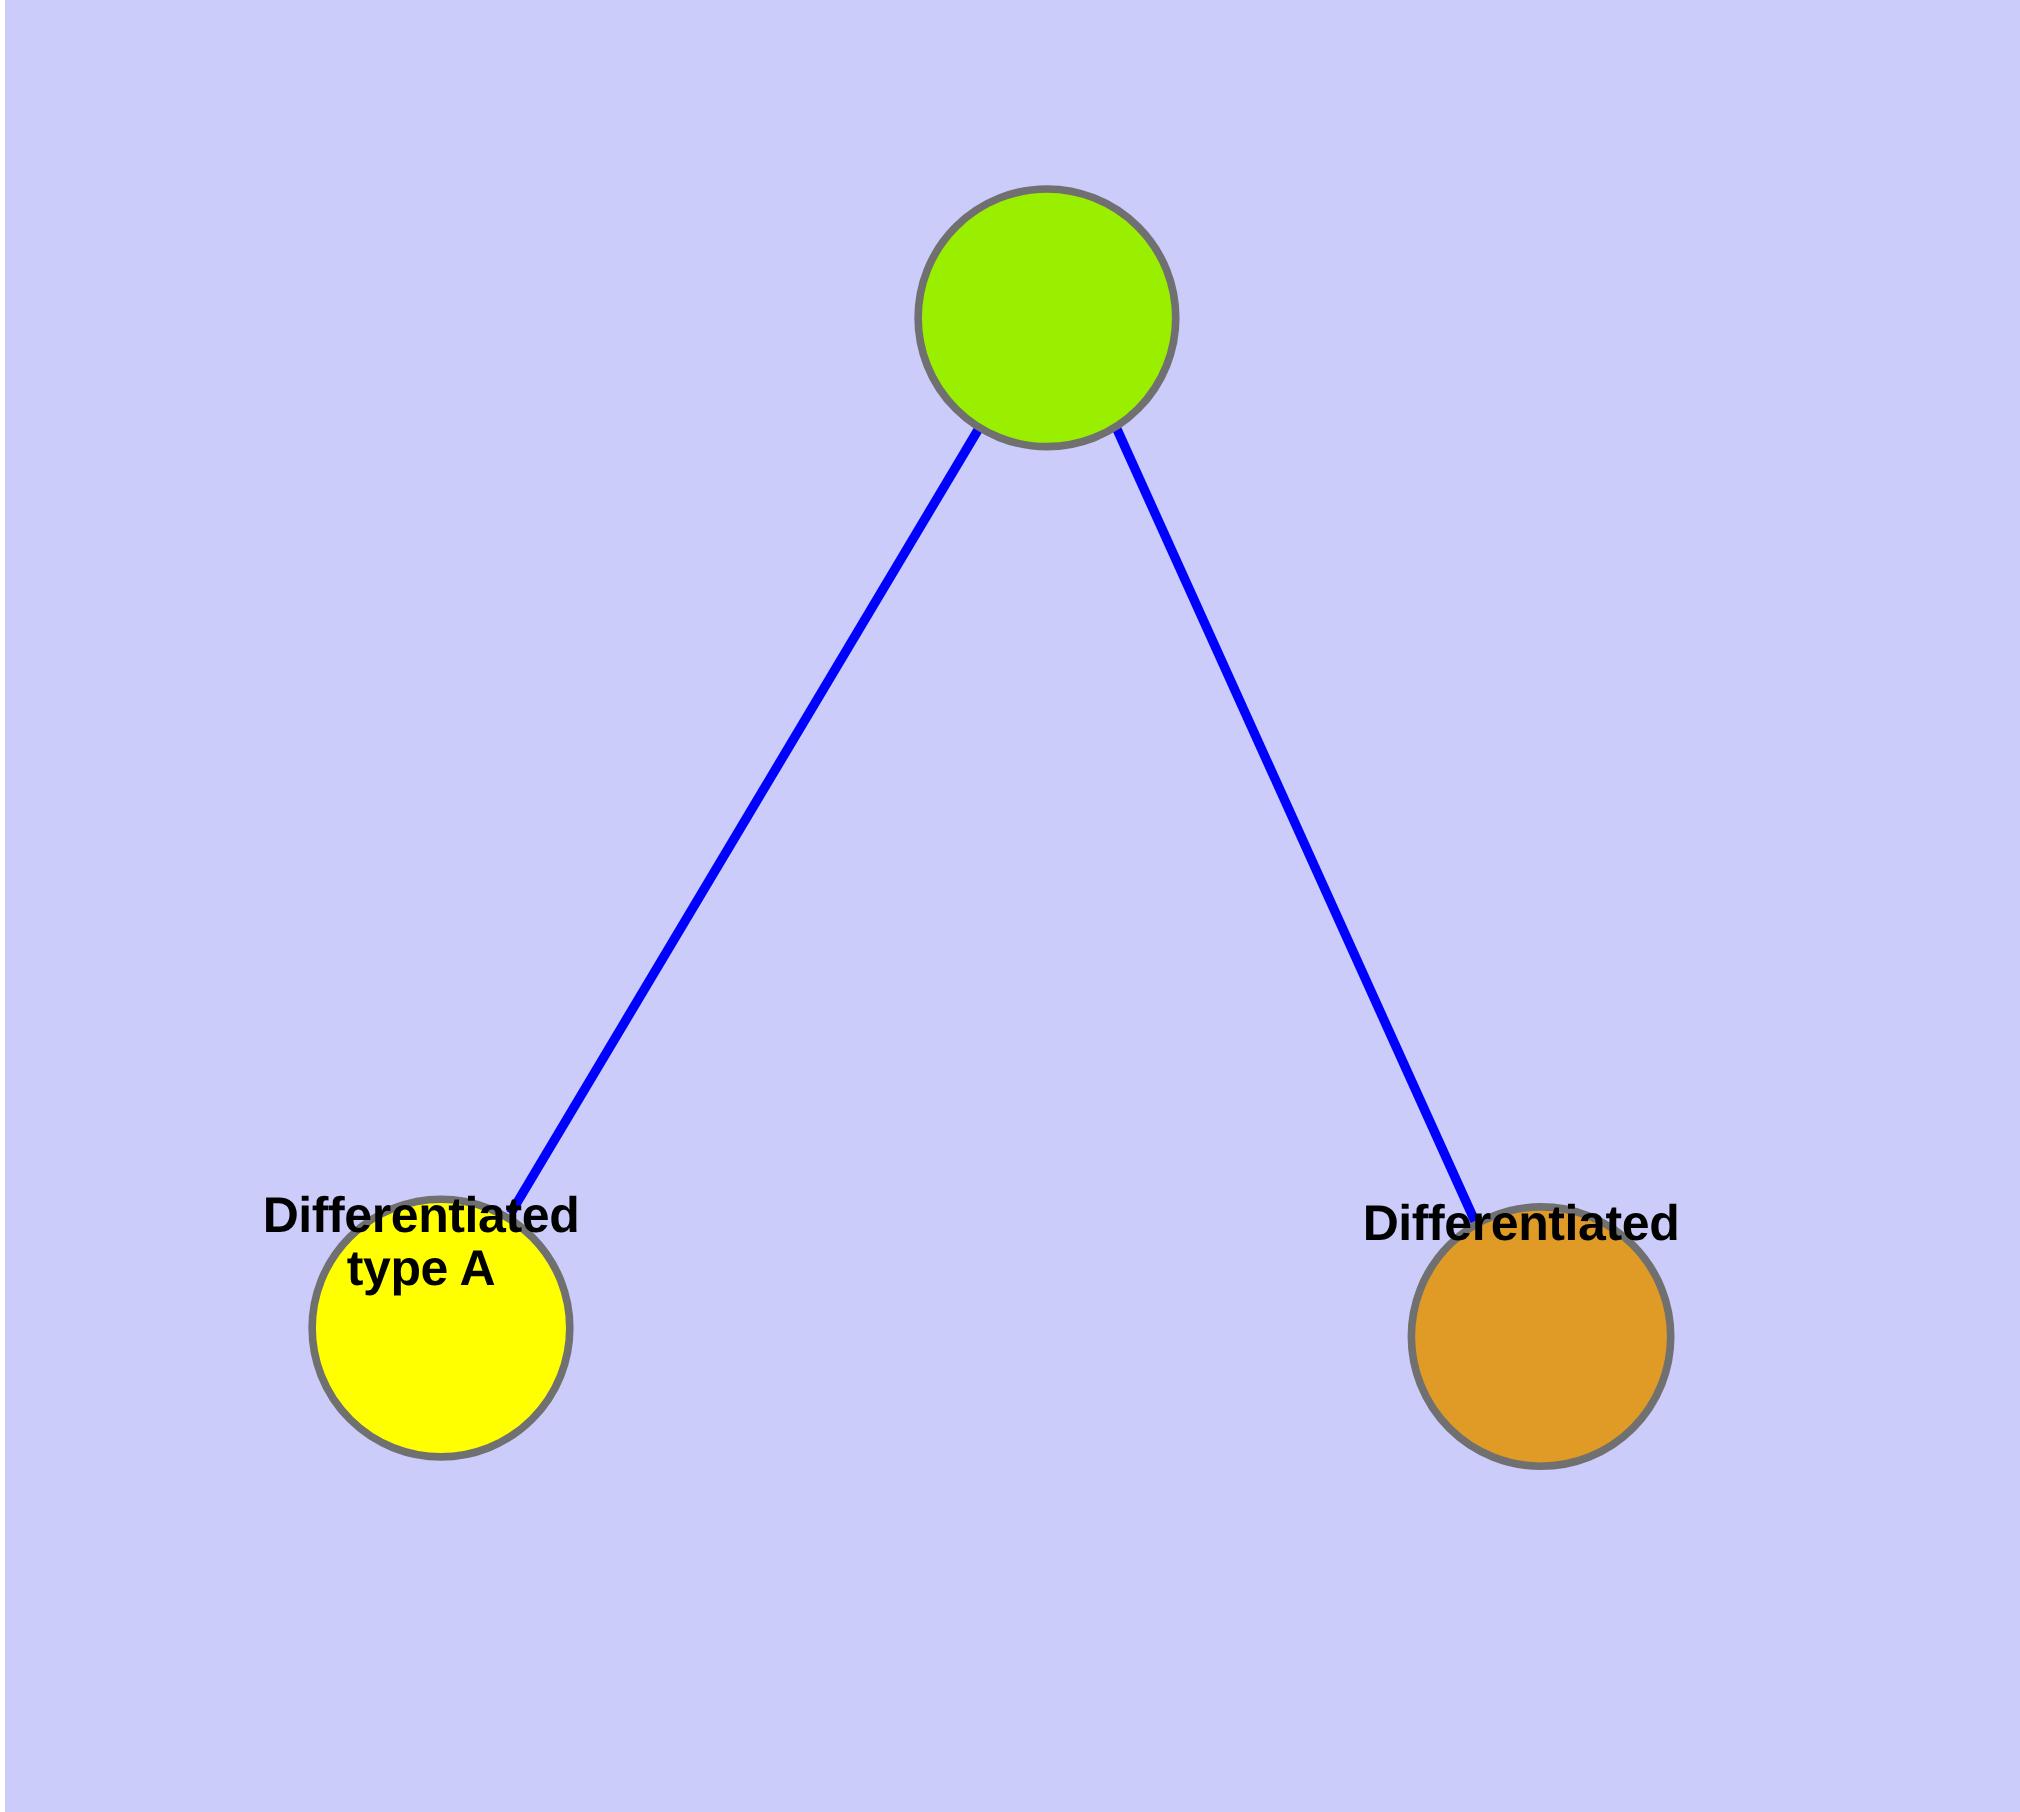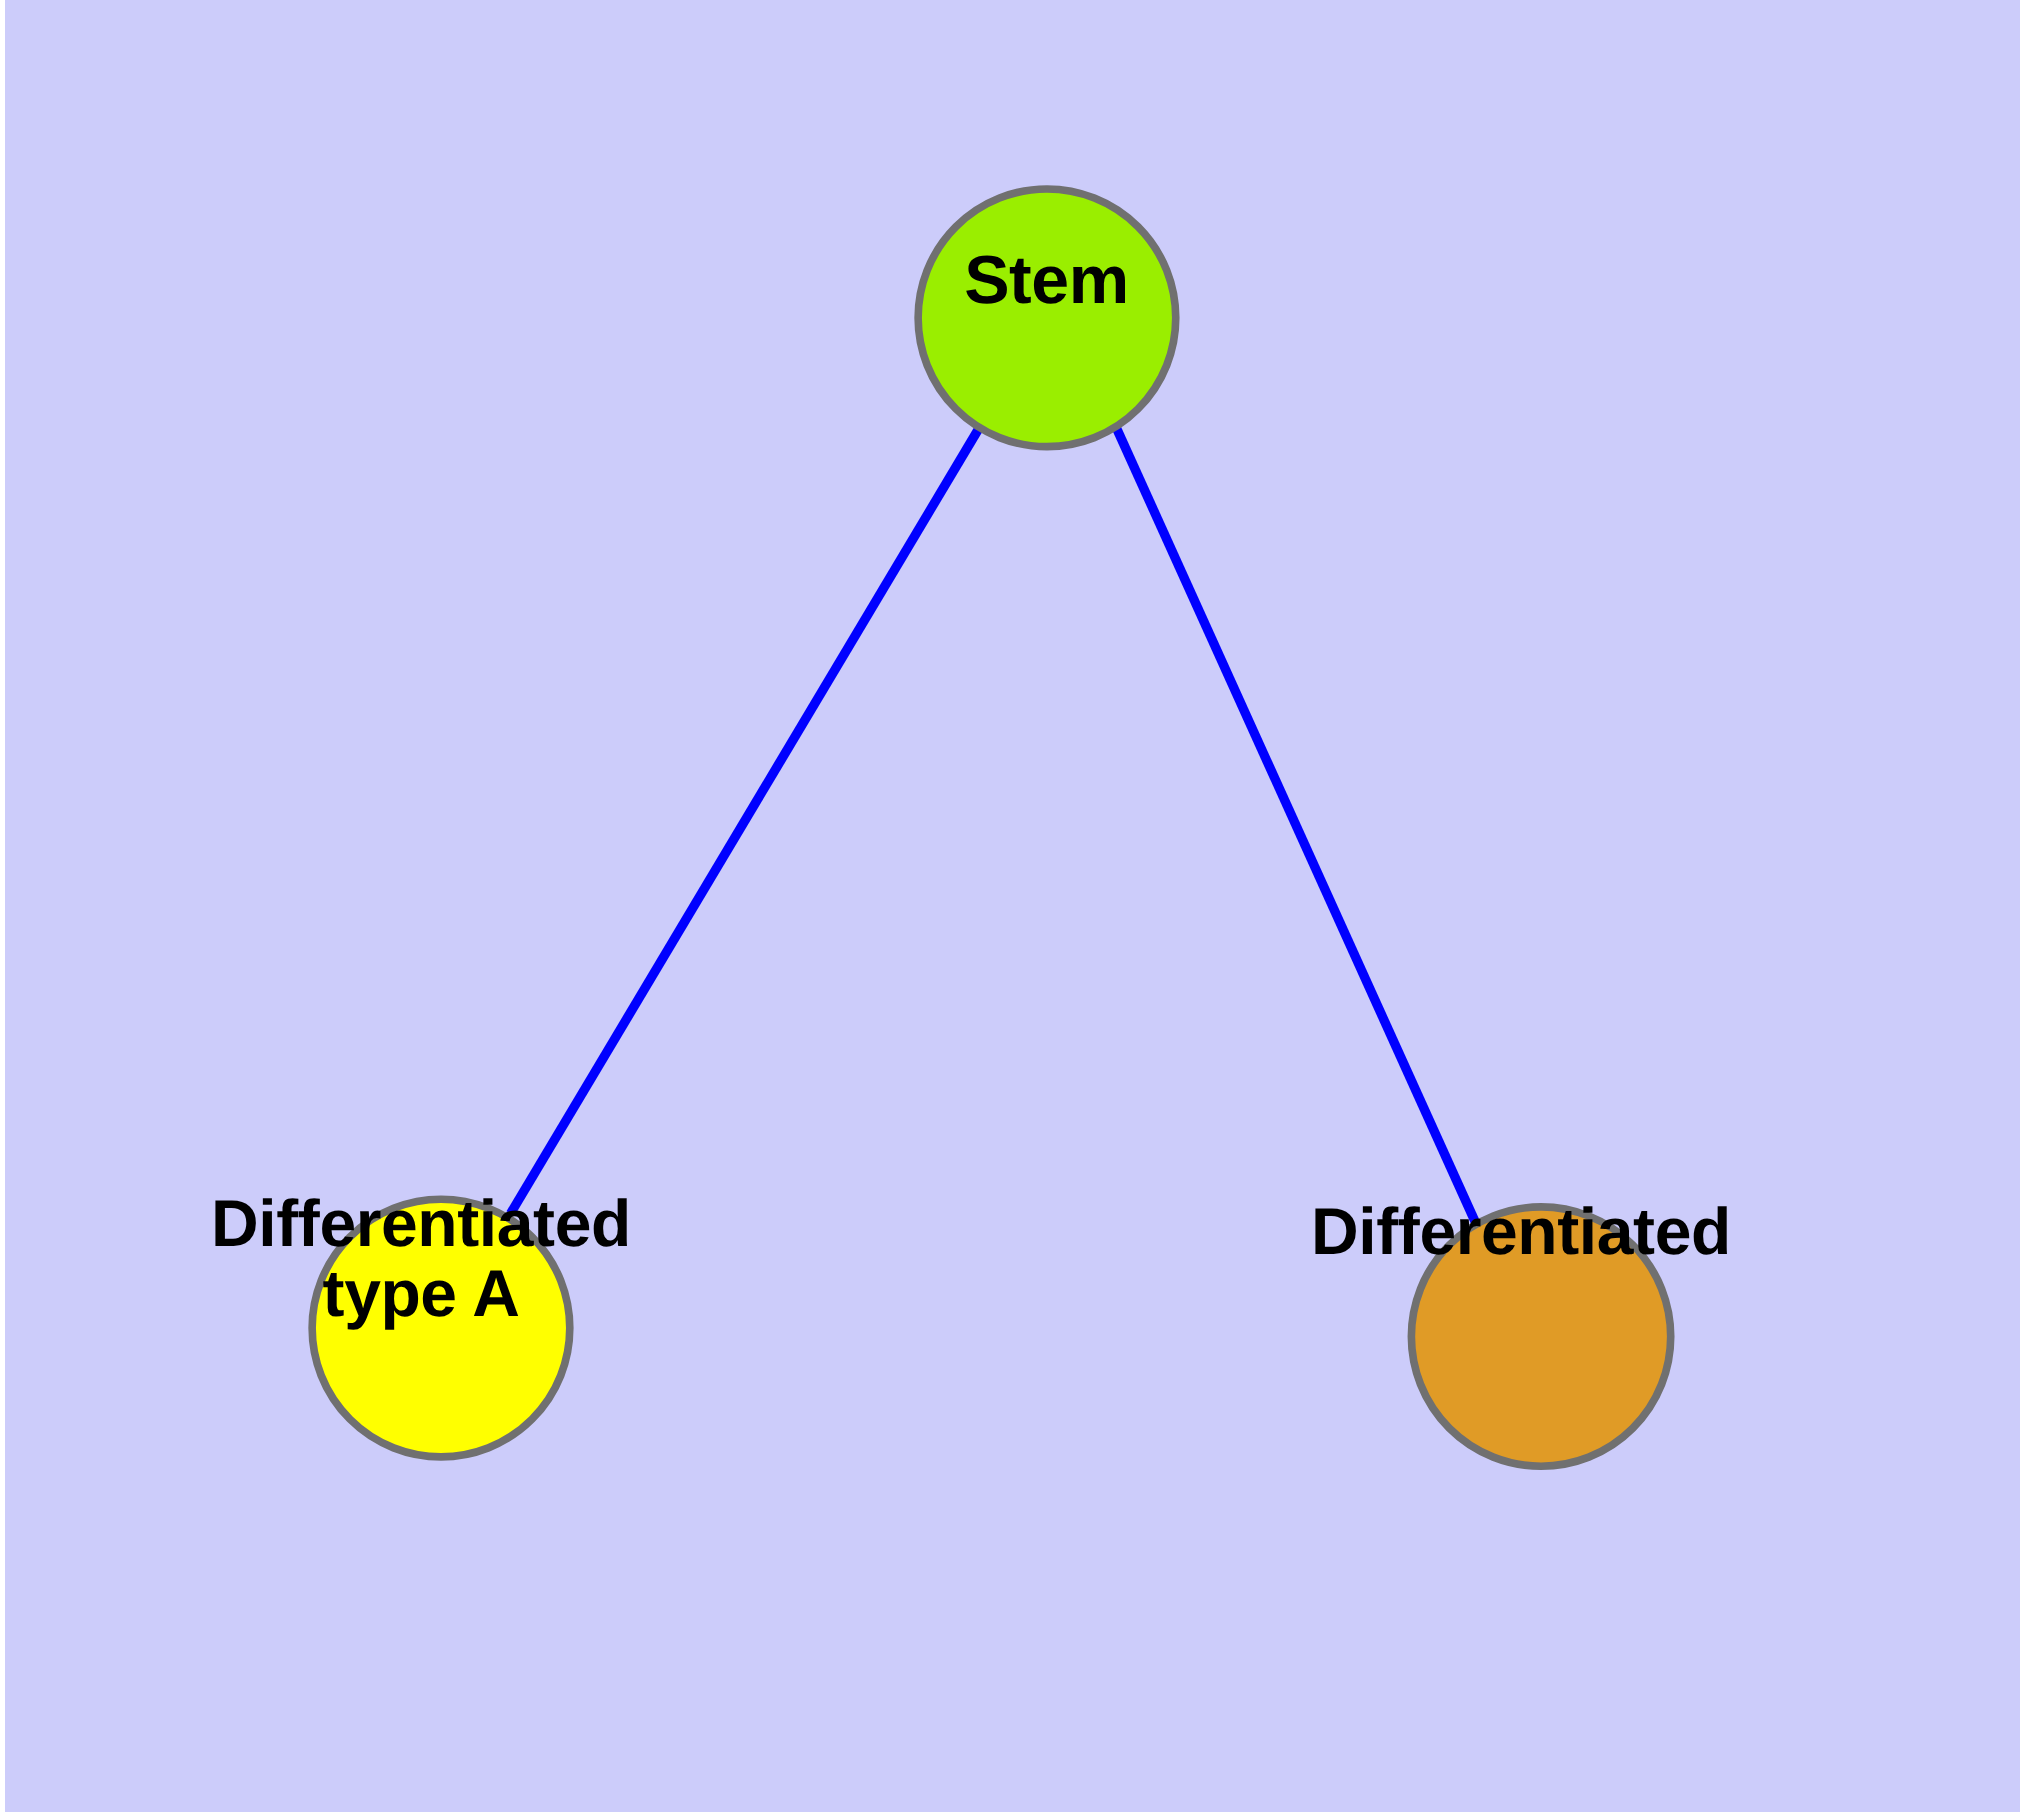--- a/index.html
+++ b/index.html
@@ -35,21 +35,21 @@
     position: absolute;
     left: 0;
     top: 0;
     width: 2021px;
     height: 1812px;
   }
   .node-label {
     position: absolute;
     color: #000000;
     font-weight: bold;
-    font-size: 66px;
+    font-size: 50px;
     line-height: 1.06;
     text-align: center;
     white-space: pre;
     letter-spacing: -0.4px;
     pointer-events: none;
     text-rendering: geometricPrecision;
   }
   .node-label.stem {
     font-size: 68px;
   }
@@ -67,20 +67,19 @@
       <line x1="1155" y1="505" x2="602" y2="1432" stroke="#0000ff" stroke-width="11" stroke-linecap="butt"></line>
       <line x1="1317" y1="505" x2="1740" y2="1441" stroke="#0000ff" stroke-width="11" stroke-linecap="butt"></line>
     </g>
     <g>
       <circle cx="1235" cy="375" r="152" fill="#9aee00" stroke="#707070" stroke-width="9"></circle>
       <circle cx="520" cy="1567" r="152" fill="#ffff00" stroke="#707070" stroke-width="9"></circle>
       <circle cx="1818" cy="1577" r="153" fill="#e09b26" stroke="#707070" stroke-width="9"></circle>
     </g>
   </svg>
 
-  <div class="node-label stem" style="left: 792px; top: 280px; width: 509px; margin-top: -36px;">Stem</div>
 
   <div class="node-label" style="left: 133px; top: 1259px; width: 576px; margin-top: -70px;"><span>Differentiated</span><br><span>type A</span></div>
 
   <div class="node-label" style="left: 1233px; top: 1267px; width: 576px; margin-top: -70px;"><span>Differentiated</span><br></div>
 
 </div>
 
 
 </body></html>

